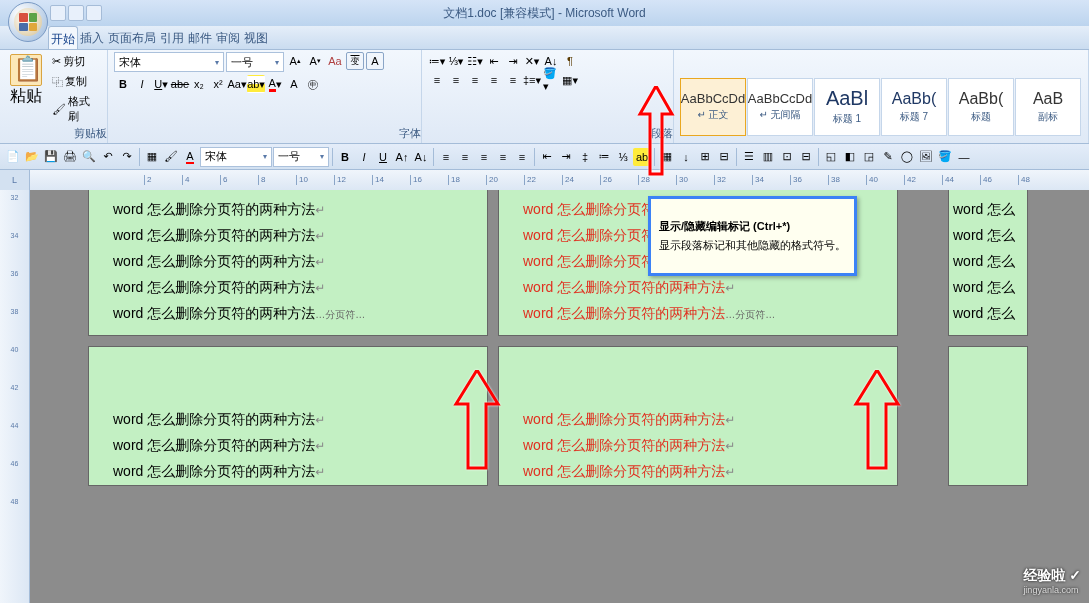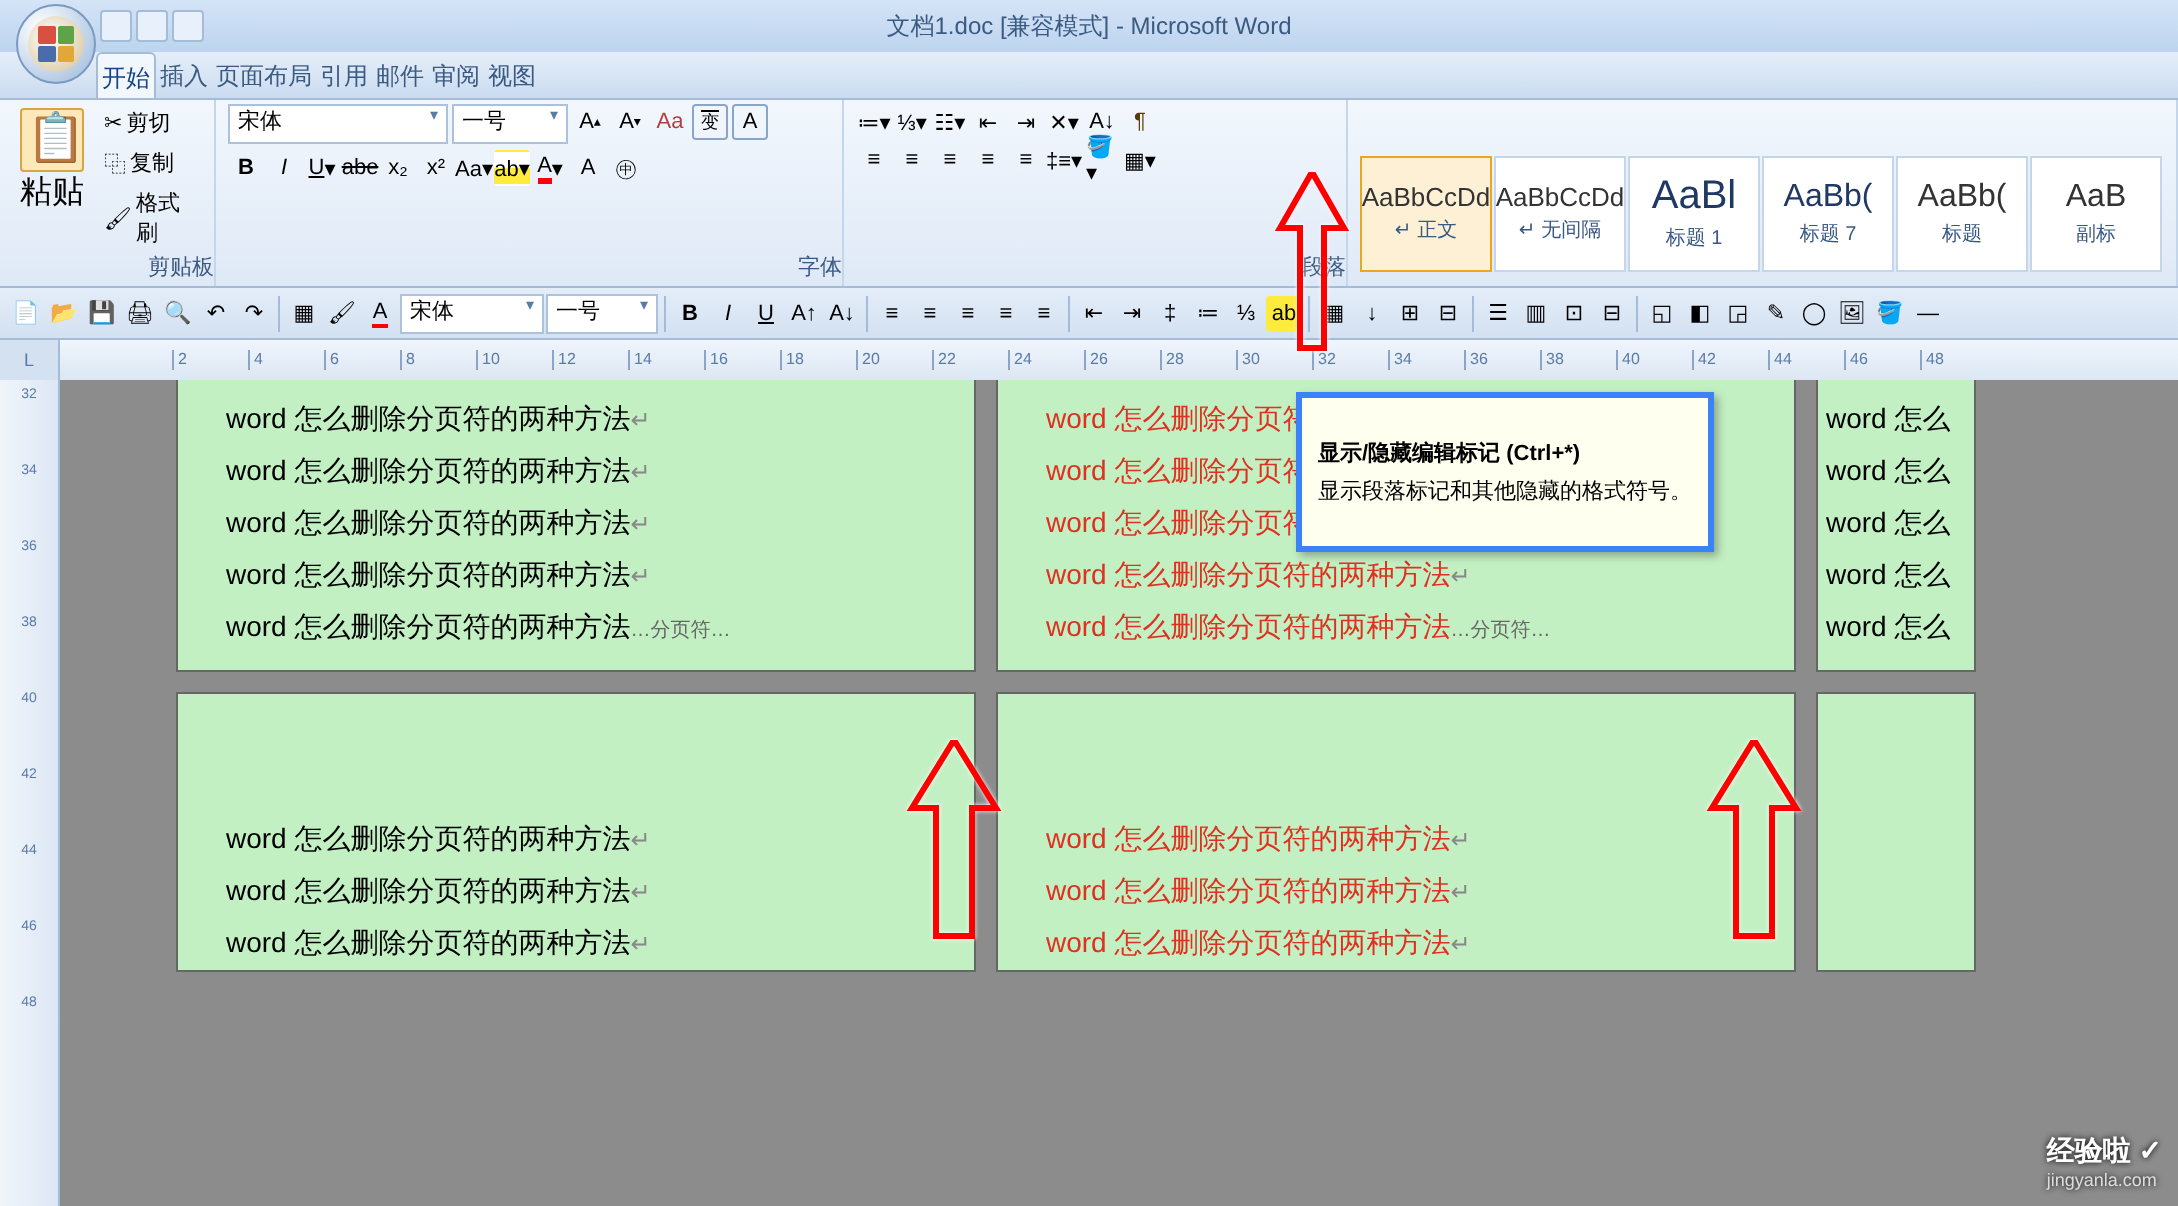--- a/index.html
+++ b/index.html
@@ -16,42 +16,42 @@
 .tab { padding: 4px 2px; font-size: 12px; color: #3b5a82; cursor: pointer; }
 .tab.active { background: #f2f7fd; border: 1px solid #a4bcd8; border-bottom: none; border-radius: 3px 3px 0 0; color: #15428b; }
 .ribbon { height: 94px; background: linear-gradient(#f2f7fd, #dfe9f6); display: flex; border-bottom: 1px solid #a4bcd8; }
 .ribbon-group { border-right: 1px solid #c5d6ea; padding: 2px 6px; display: flex; flex-direction: column; position: relative; }
 .group-label { font-size: 11px; color: #3b5a82; text-align: right; position: absolute; bottom: 2px; left: 0; right: 0; }
 .group-content { flex: 1; display: flex; align-items: flex-start; gap: 2px; }
 .btn { border: 1px solid transparent; padding: 1px 3px; border-radius: 2px; font-size: 11px; cursor: pointer; display: inline-flex; align-items: center; gap: 2px; }
 .big-btn { display: flex; flex-direction: column; align-items: center; padding: 2px 4px; }
 .big-icon { width: 32px; height: 32px; background: #fce8b8; border: 1px solid #d9a441; border-radius: 2px; position: relative; }
 .clipboard-icon::after { content: "📋"; font-size: 24px; position: absolute; top: 0; left: 2px; }
-.combo { border: 1px solid #abc1dc; background: #fff; height: 20px; display: flex; align-items: flex-start; padding: 0 4px; font-size: 11px; }
+.combo { border: 1px solid #abc1dc; background: #fff; height: 20px; display: flex; align-items: center; padding: 0 4px; font-size: 11px; }
 .combo .arrow { margin-left: auto; font-size: 8px; color: #5a7aa8; }
 .vstack { display: flex; flex-direction: column; gap: 1px; }
 .hstack { display: flex; gap: 1px; align-items: center; }
 .style-box { width: 66px; height: 58px; border: 1px solid #c5d6ea; background: #fff; display: flex; flex-direction: column; align-items: center; justify-content: center; font-size: 11px; margin-top: 20px; }
 .style-box.sel { border: 1px solid #e9a720; background: #fdf0d5; }
 .style-preview { font-size: 13px; color: #333; }
 .style-name { font-size: 10px; color: #3b5a82; margin-top: 2px; }
 .qat2 { height: 26px; background: linear-gradient(#e4edf9, #d3e1f1); border-bottom: 1px solid #a4bcd8; display: flex; align-items: center; padding: 0 4px; gap: 1px; overflow: hidden; }
 .qat2 .btn, .qat2 .combo { height: 20px; }
 .qat2 .sep { width: 1px; height: 18px; background: #a4bcd8; margin: 0 2px; }
 .ruler-area { height: 20px; background: #e5eef9; display: flex; }
 .ruler-corner { width: 30px; border-right: 1px solid #a4bcd8; background: #d3e1f1; display:flex; align-items:center; justify-content:center; font-size:9px; color:#5a7aa8;}
-.ruler { flex: 1; background: linear-gradient(#f0f5fb, #dce7f4); position: relative; font-size: 8px; color: #5a7aa8; padding-left: 56px; white-space: nowrap; overflow: hidden; }
+.ruler { flex: 1; background: linear-gradient(#f0f5fb, #dce7f4); position: relative; font-size: 8px; color: #5a7aa8; padding-left: 114px; white-space: nowrap; overflow: hidden; }
 .ruler span { display: inline-block; width: 38px; border-left: 1px solid #8aa5c7; height: 50%; padding-left: 2px; margin-top: 5px; }
 .doc-area { display: flex; height: calc(603px - 26px - 24px - 94px - 26px - 20px); background: #bcbcbc; }
 .vruler { width: 30px; background: linear-gradient(90deg, #f0f5fb, #dce7f4); border-right: 1px solid #a4bcd8; font-size: 7px; color: #5a7aa8; display:flex; flex-direction:column; align-items:center; padding-top:4px;}
 .vruler span { height: 38px; }
 .pages { flex: 1; overflow: hidden; background: #8c8c8c; display: flex; flex-wrap: wrap; gap: 10px; padding: 0 0 0 58px; align-content: flex-start; }
 .apage { background: #c3f0c3; border: 1px solid #666; width: 400px; padding: 8px 24px; }
 .apage.p2 { width: 400px; }
-.apage.p3 { width: 400px; overflow:hidden; }
+.apage.p3 { width: 400px; overflow:hidden;margin-left:40px; }
 .doc-line { font-size: 14px; padding: 4px 0; color: #000; }
 .doc-line.red { color: #e03020; }
 .doc-line .pgbrk { font-size: 10px; color: #666; }
 .doc-line .pmark { color: #888; font-size: 12px; }
 .tooltip { position: absolute; background: #fffff0; border: 3px solid #3b82f6; padding: 20px 8px; font-size: 11px; z-index: 100; box-shadow: 2px 2px 4px rgba(0,0,0,0.3); }
 .tooltip .tt-title { font-weight: bold; margin-bottom: 4px; }
 .big-arrow { position: absolute; z-index: 50; }
 .big-arrow svg { filter: drop-shadow(0 0 1px #fff); }
 .watermark { position: absolute; right: 8px; bottom: 8px; color: #fff; font-size: 14px; font-weight: bold; z-index: 60; text-shadow: 0 0 3px #000; }
 .watermark .sub { font-size: 9px; display:block; color:#ddd; font-weight:normal;}

